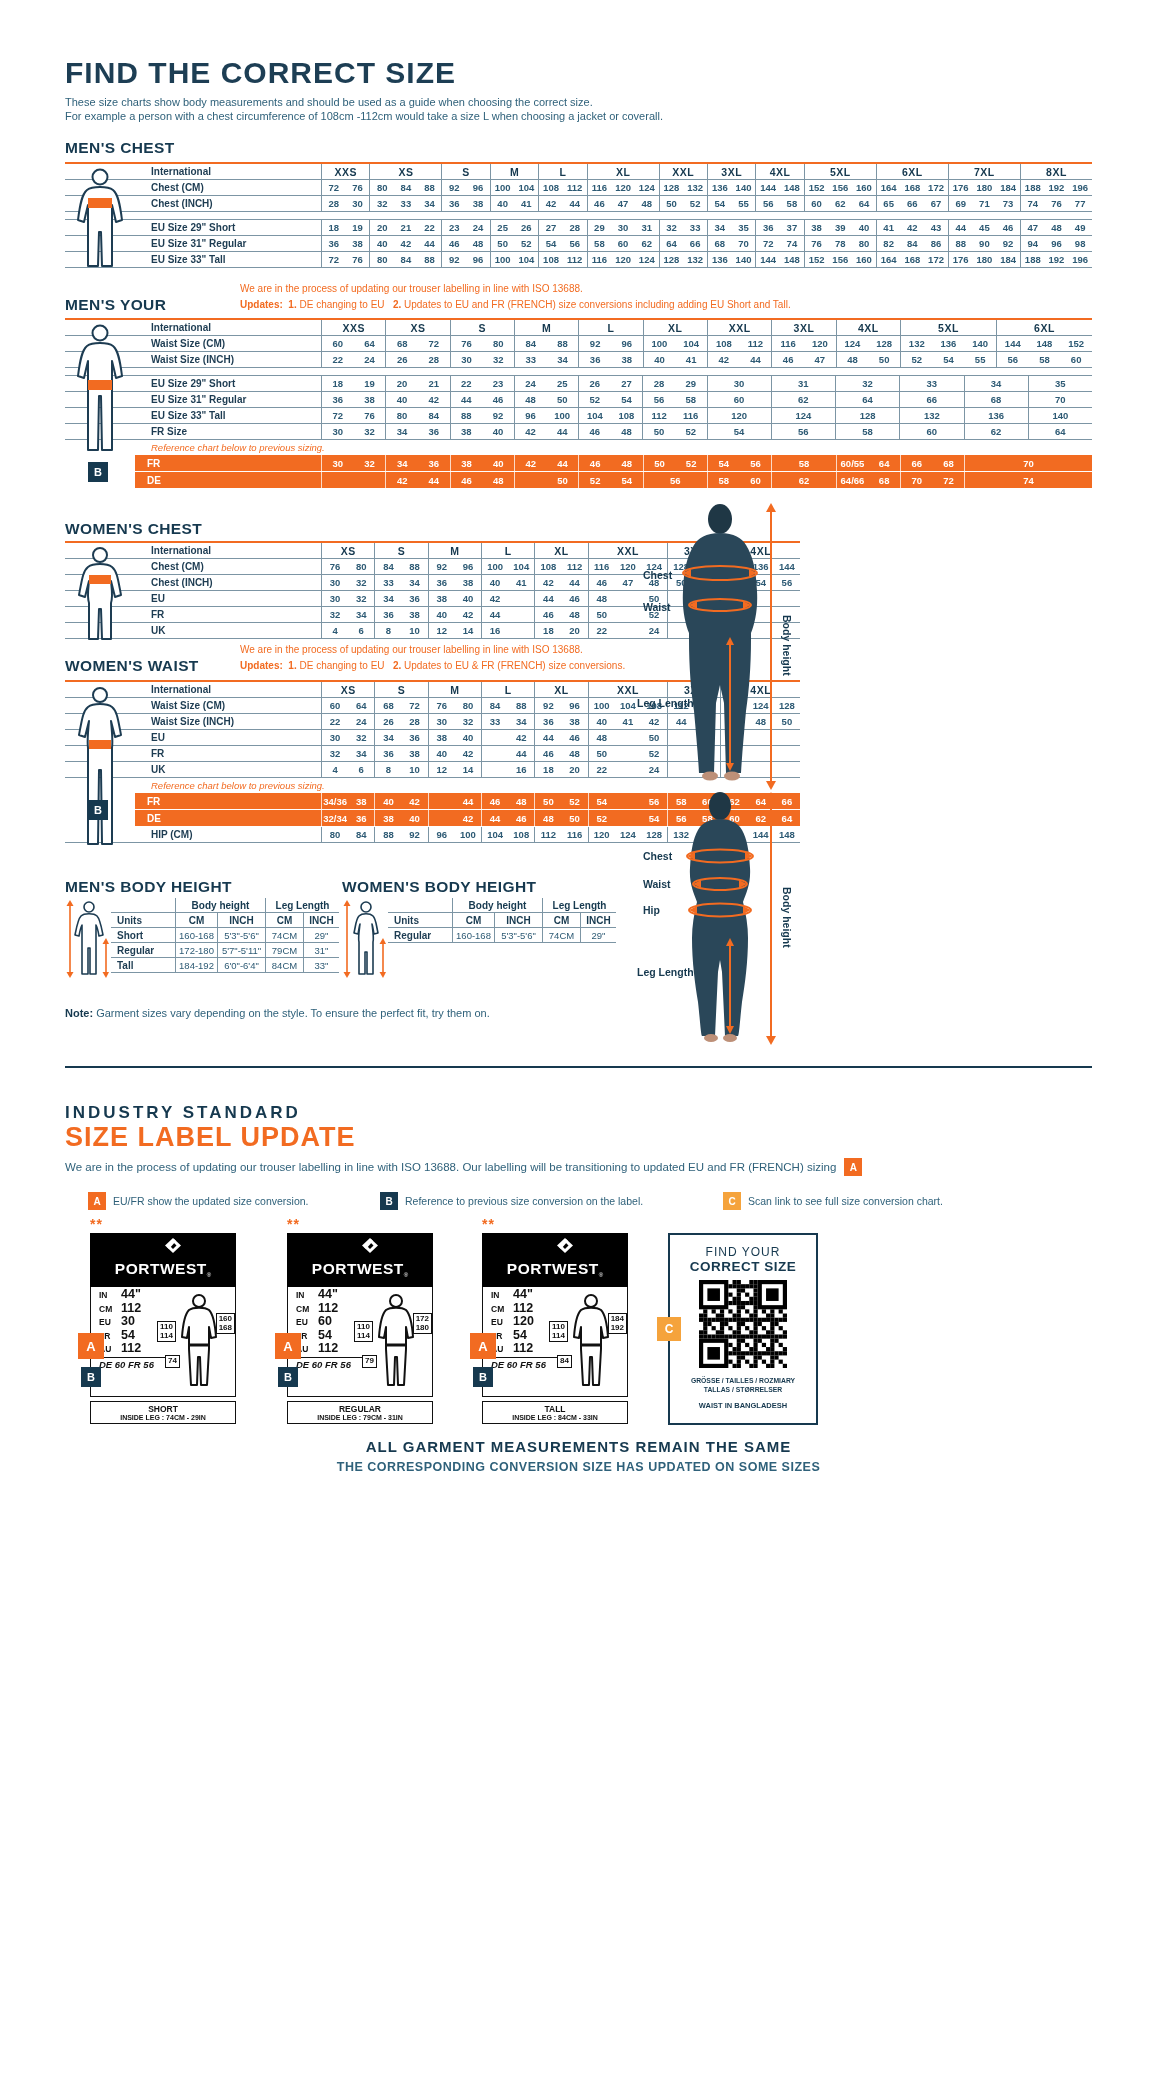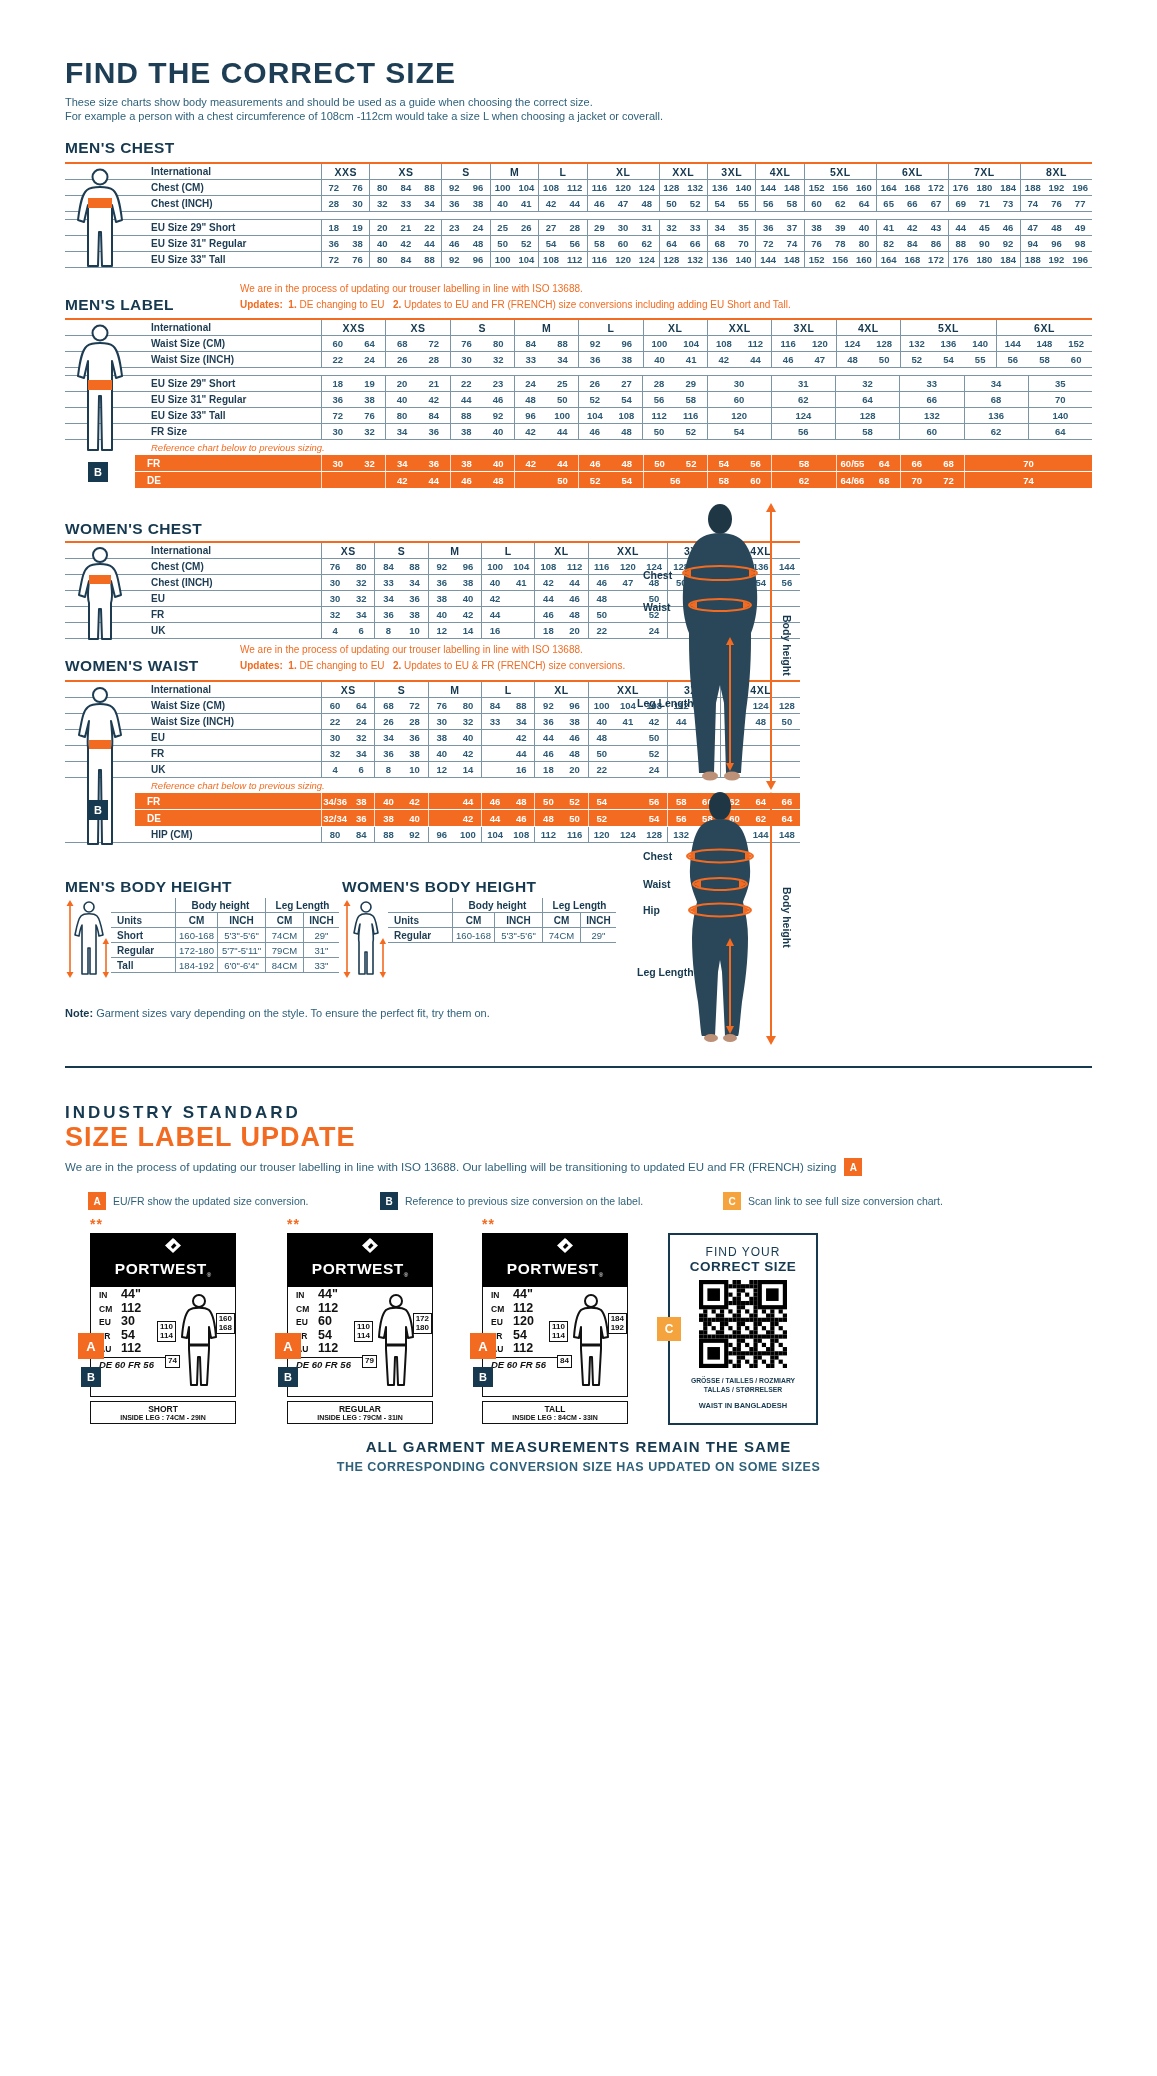--- a/index.html
+++ b/index.html
@@ -460,21 +460,21 @@
           </div>
           <div class="tcell" style="flex-grow: 3;">
             <span class="tval">188</span>
             <span class="tval">192</span>
             <span class="tval">196</span>
           </div>
         </div>
       </div>
     </div>
 
-  <div class="abs sec-h" style="left:65px;top:296px;">MEN'S LABEL</div>
+  <div class="abs sec-h" style="left:65px;top:296px;">MEN'S YOUR</div>
   <div class="abs upd" style="left:240px;top:283px;">We are in the process of updating our trouser labelling in line with ISO 13688.</div>
   <div class="abs upd" style="left:240px;top:299px;">
     <b>Updates:</b>&nbsp;&nbsp;<b>1.</b><span> DE changing to EU</span>&nbsp;&nbsp;&nbsp;<b>2.</b><span> Updates to EU and FR (FRENCH) size conversions including adding EU Short and Tall.</span>
   </div>
   <div class="sizetable" id="t-mens-waist" style="left:65px;top:318px;width:1027px;">
     <svg class="table-icon" width="58" height="128" viewBox="0 0 58 128">
       <circle cx="29" cy="9" r="7.5" fill="#fff" stroke="#1d3c52" stroke-width="2"></circle>
       <path d="M16,22 C21,18 37,18 42,22 C47,26 49,36 51,52 L45,54 C43,45 42,41 41,37 L41,126 L31,126 L30,72 L28,72 L27,126 L17,126 L17,37 C16,41 15,45 13,54 L7,52 C9,36 11,26 16,22 Z" fill="#fff" stroke="#1d3c52" stroke-width="2" stroke-linejoin="round"></path>
       <rect x="17" y="56" width="24" height="10" fill="#f26b21"></rect>
     </svg>

